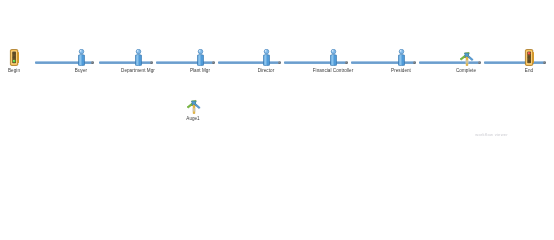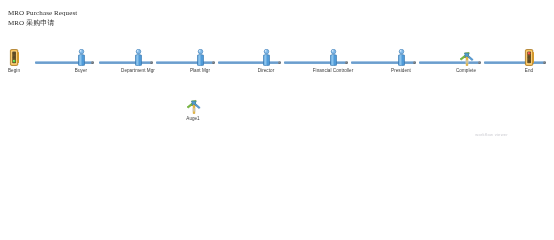--- a/index.html
+++ b/index.html
@@ -94,24 +94,20 @@
     letter-spacing:.3px;
     white-space:nowrap;
   }
   svg{display:block;}
 </style>
 </head>
 <body>
 
 <div class="canvas">
 
-  <div class="title-block">
-    <div class="title-line">MRO Purchase Request</div>
-    <div class="title-line">MRO 采购申请</div>
-  </div>
 
   <div class="flow">
 
     <div class="conn" style="left:35px;width:59px;">
         <div class="bar"></div>
         <div class="dot"></div>
       </div>
     <div class="conn" style="left:99px;width:54px;">
         <div class="bar"></div>
         <div class="dot"></div>

